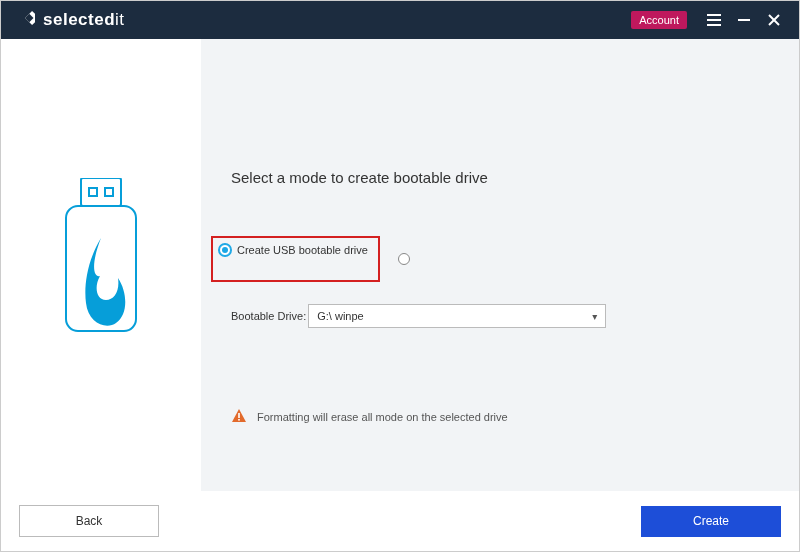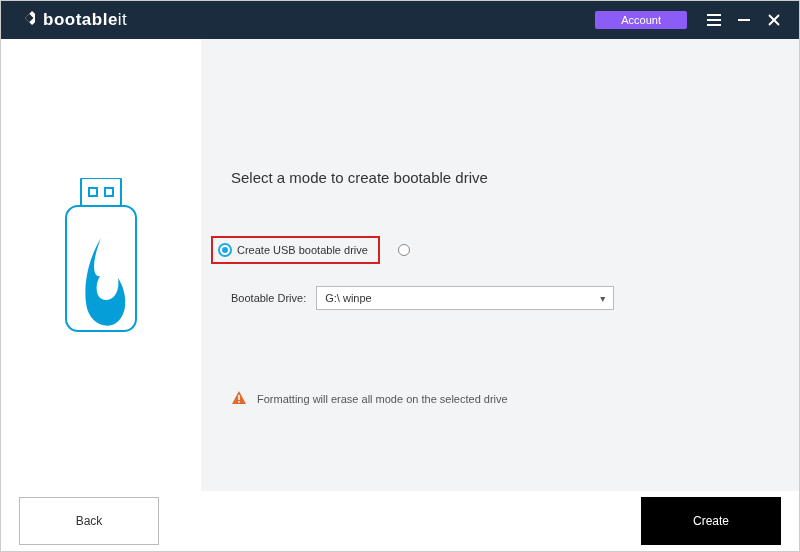--- a/index.html
+++ b/index.html
@@ -14,22 +14,22 @@
     height: 38px; background: #1c2c3f;
     display: flex; align-items: center;
     padding: 0 10px 0 14px;
     flex-shrink: 0;
   }
   .brand { display: flex; align-items: center; gap: 8px; }
   .brand-text { color: #fff; font-size: 17px; font-weight: 600; letter-spacing: 0.5px; }
   .brand-text .bold { font-weight: 400; }
   .tb-spacer { flex: 1; }
   .account-btn {
-    background: #8b5cf6; color: #fff; font-size: 11px;
-    padding: 3px 26px; border-radius: 2px;
+    background: #be185d; color: #fff; font-size: 11px;
+    padding: 3px 8px; border-radius: 2px;
     cursor: pointer;
     margin-right: 12px;
   }
   .tb-icon { width: 30px; height: 28px; display: flex; align-items: center; justify-content: center; cursor: pointer; }
   .tb-icon svg { display: block; }
   .body {
     flex: 1; display: flex; min-height: 0;
   }
   .sidebar {
     width: 200px; background: #fff;
@@ -63,26 +63,26 @@
     border-color: #1aa7e6;
     box-shadow: 0 0 0 1px #1aa7e6;
   }
   .radio-circle.selected::after {
     content: ""; position: absolute; width: 6px; height: 6px;
     background: #1aa7e6; border-radius: 50%;
     top: 2px; left: 2px;
   }
   .highlight-box {
     border: 2px solid #d42020;
-    padding: 6px 10px 6px 6px;
+    padding: 6px 10px 24px 6px;
     display: inline-flex; align-items: center; gap: 6px;
   }
   .drive-row {
     margin-top: 22px; margin-left: 30px;
-    display: flex; align-items: center; gap: 10px;
+    display: flex; align-items: center; gap: 2px;
   }
   .drive-label { font-size: 11px; color: #333; }
   .drive-select {
     width: 298px; height: 24px;
     background: #fff; border: 1px solid #bbb;
     display: flex; align-items: center; justify-content: space-between;
     padding: 0 8px; font-size: 11px; color: #333;
     cursor: pointer;
   }
   .chevron { font-size: 10px; color: #555; }
@@ -90,48 +90,48 @@
     margin-top: 80px; margin-left: 30px;
     display: flex; align-items: center; gap: 10px;
     font-size: 11px; color: #555;
   }
   .footer {
     height: 60px; display: flex; align-items: center;
     padding: 0 18px; background: #fff;
     flex-shrink: 0;
   }
   .back-btn {
-    width: 140px; height: 48px;
+    width: 140px; height: 32px;
     border: 1px solid #bbb; background: #fff;
     display: flex; align-items: center; justify-content: center;
     font-size: 12px; color: #333;
     cursor: pointer;
   }
   .footer-spacer { flex: 1; }
   .create-btn {
-    width: 140px; height: 48px;
-    background: #000000; color: #fff;
+    width: 140px; height: 31px;
+    background: #1d4ed8; color: #fff;
     display: flex; align-items: center; justify-content: center;
     font-size: 12px; cursor: pointer;
   }
 </style>
 </head>
 <body>
 
 <div class="window">
   <div class="titlebar">
     <div class="brand">
       <span>
         <svg width="20" height="20" viewBox="0 0 20 20">
           <rect x="10" y="0" width="10" height="10" transform="rotate(45 10 10)" fill="#fff"></rect>
           <rect x="10" y="4" width="6" height="6" transform="rotate(45 10 10)" fill="#1c2c3f"></rect>
         </svg>
       </span>
       <span class="brand-text">
-        <span>bootable</span><span class="bold">it</span>
+        <span>selected</span><span class="bold">it</span>
       </span>
     </div>
     <div class="tb-spacer"></div>
     <div class="account-btn">Account</div>
     <div class="tb-icon">
       <svg width="14" height="12" viewBox="0 0 14 12">
         <rect x="0" y="0" width="14" height="2" fill="#fff"></rect>
         <rect x="0" y="5" width="14" height="2" fill="#fff"></rect>
         <rect x="0" y="10" width="14" height="2" fill="#fff"></rect>
       </svg>

